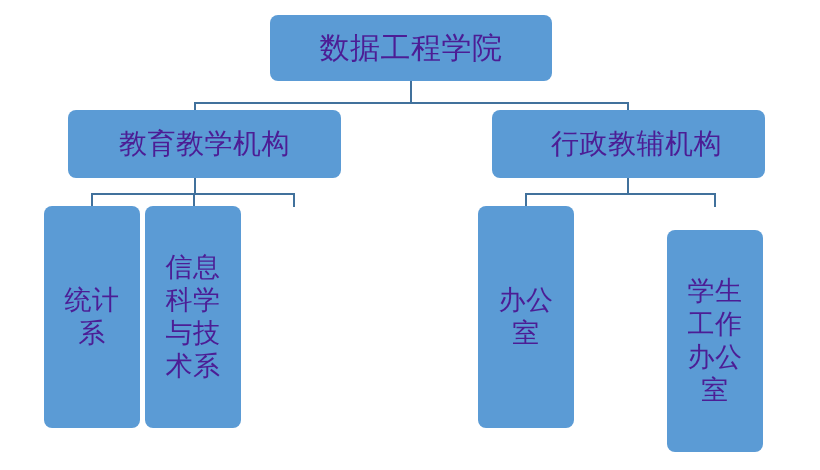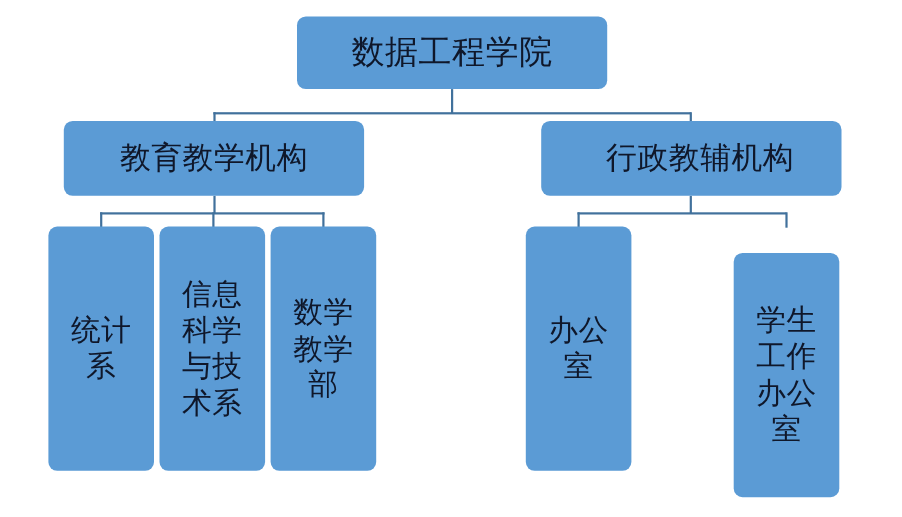--- a/index.html
+++ b/index.html
@@ -16,21 +16,21 @@
     width: 820px;
     height: 470px;
     background: #ffffff;
     overflow: hidden;
   }
   .node {
     position: absolute;
     box-sizing: border-box;
     background: #5B9BD5;
     border-radius: 8px;
-    color: #0f172a;
+    color: #4c1d95;
     display: flex;
     align-items: center;
     justify-content: center;
     text-align: center;
     line-height: 1.16;
     letter-spacing: 0.5px;
     -webkit-font-smoothing: antialiased;
   }
   .node-label {
     display: block;
@@ -43,21 +43,21 @@
     width: 282px;
     height: 66px;
     font-size: 30px;
   }
   .node-l2 {
     top: 110px;
     width: 273px;
     height: 68px;
     font-size: 28px;
   }
-  .node-l2.left  { left: 58px; }
+  .node-l2.left  { left: 68px; }
   .node-l2.right { left: 492px; padding-left: 16px; }
   .node-leaf {
     top: 206px;
     width: 96px;
     height: 222px;
     font-size: 27px;
     line-height: 1.22;
   }
   .leaf-0 { left: 44px; }
   .leaf-1 { left: 145px; }
@@ -107,25 +107,20 @@
   <div class="node node-leaf leaf-0">
     <span class="node-label">统计
 系</span>
   </div>
   <div class="node node-leaf leaf-1">
     <span class="node-label">信息
 科学
 与技
 术系</span>
   </div>
-  <div class="node node-leaf leaf-2">
-    <span class="node-label">数学
-教学
-部</span>
-  </div>
   <div class="node node-leaf leaf-3">
     <span class="node-label">办公
 室</span>
   </div>
   <div class="node node-leaf leaf-4">
     <span class="node-label">学生
 工作
 办公
 室</span>
   </div>

